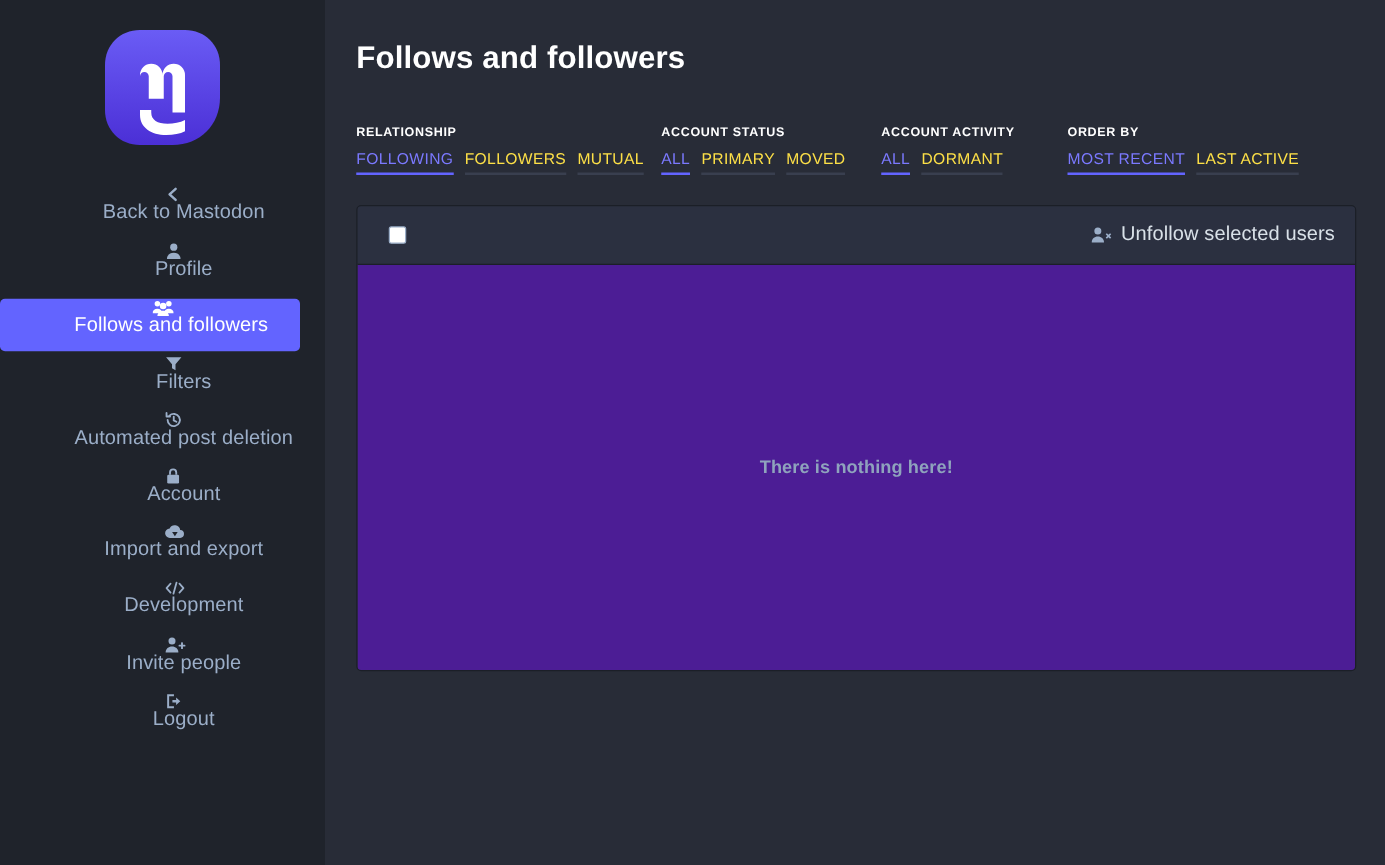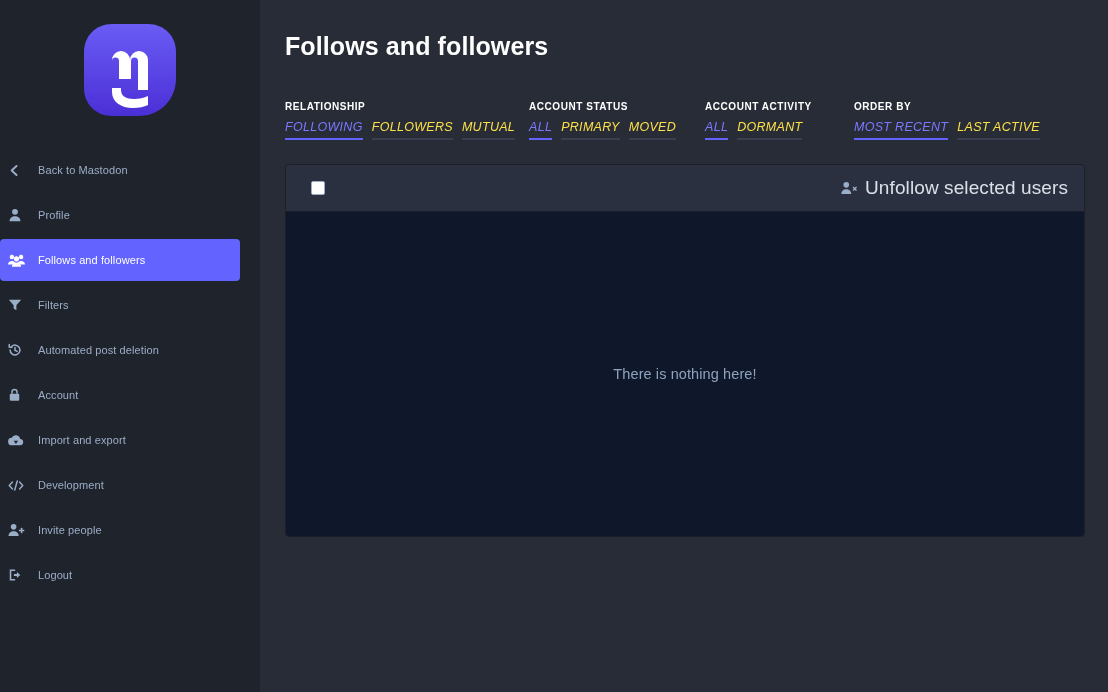--- a/index.html
+++ b/index.html
@@ -48,26 +48,27 @@
 
   .nav {
     padding-top: 6px;
   }
 
   .nav-item {
     display: flex;
     align-items: center;
     height: 42px;
     margin: 3px 0;
-    padding-left: 8px;
+    padding-left: 34px;
     color: #9baec8;
-    font-size: 11px;
+    font-size: 16px;
     letter-spacing: 0.1px;
     text-decoration: none;
     border-radius: 4px;
+    flex-direction: column;
   }
 
   .nav-item .nav-icon {
     width: 22px;
     min-width: 22px;
     display: flex;
     align-items: center;
     justify-content: flex-start;
     color: #9baec8;
     margin-right: 8px;
@@ -120,21 +121,21 @@
   .filter-title {
     font-size: 10px;
     font-weight: bold;
     color: #ffffff;
     letter-spacing: 0.55px;
     text-transform: uppercase;
     margin-bottom: 8px;
     white-space: nowrap;
   }
 
-  .filter-links { display: flex; align-items: flex-end; font-style: italic; }
+  .filter-links { display: flex; align-items: flex-end; }
 
   .filter-link {
     font-size: 12.5px;
     letter-spacing: 0.3px;
     text-transform: uppercase;
     text-decoration: none;
     color: #fde047;
     padding-bottom: 4px;
     margin-right: 9px;
     border-bottom: 2px solid #393f4f;
@@ -174,38 +175,39 @@
     cursor: pointer;
   }
 
   .unfollow-btn {
     display: flex;
     align-items: center;
     background: none;
     border: none;
     color: #d9e1e8;
     font-family: "Liberation Sans", sans-serif;
-    font-size: 19px;
+    font-size: 16px;
     letter-spacing: 0.1px;
     cursor: pointer;
     padding: 0;
   }
   .unfollow-btn .btn-icon {
     margin-right: 7px;
     display: flex;
     align-items: center;
     color: #9baec8;
   }
 
   .panel-body {
     height: 324px;
-    background: #0f172a;
+    background: #4c1d95;
     display: flex;
     align-items: center;
     justify-content: center;
+    font-weight: bold;
   }
 
   .empty-msg {
     color: #8fa3bd;
     font-size: 14.5px;
     letter-spacing: 0.1px;
   }
 </style>
 </head>
 <body>

